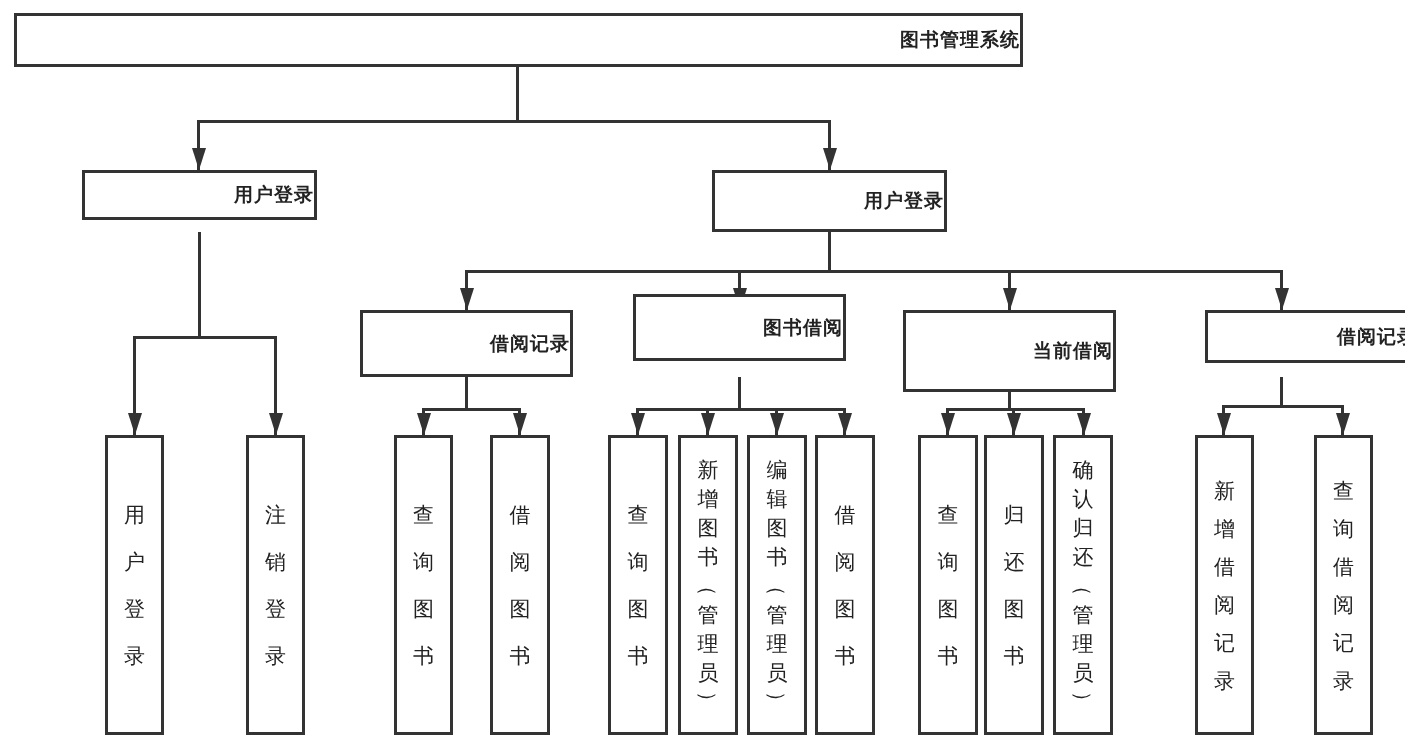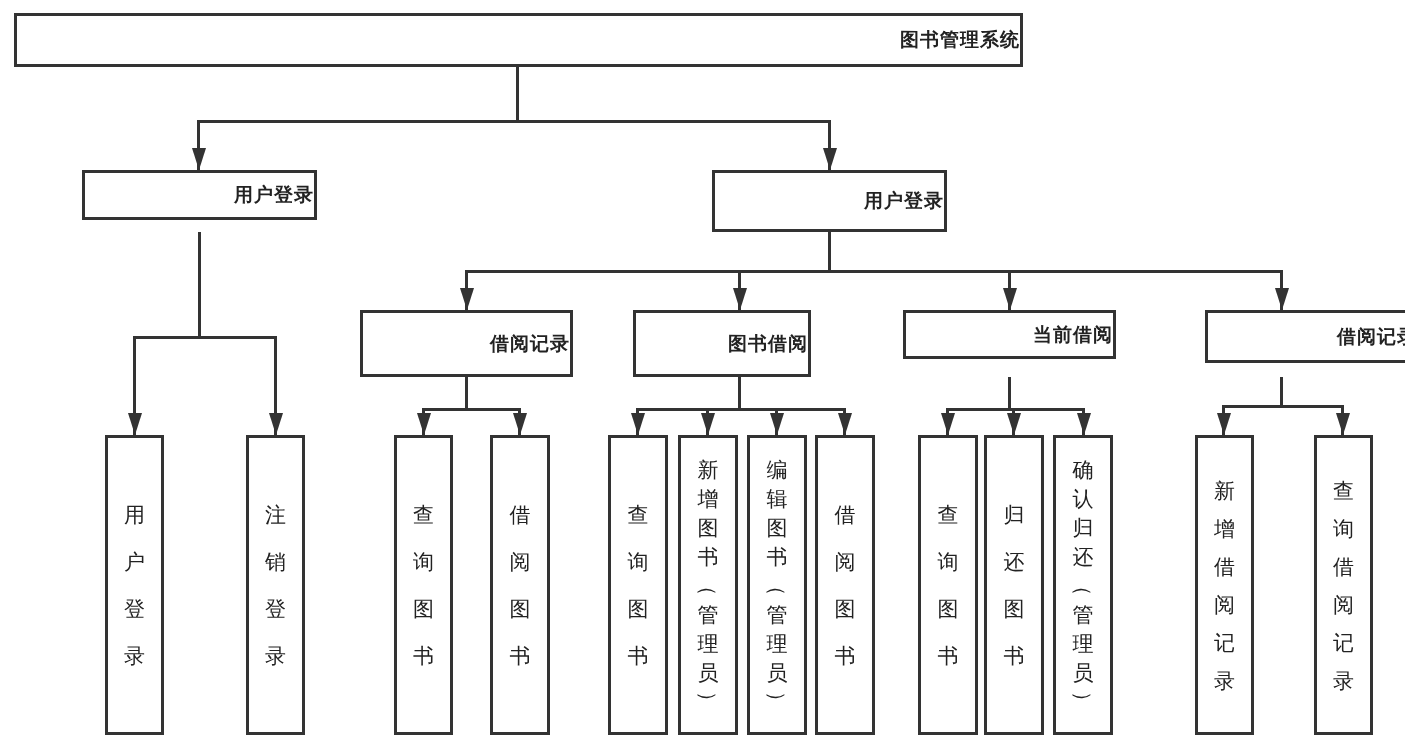--- a/index.html
+++ b/index.html
@@ -99,24 +99,24 @@
   <div class="vline" style="left:828px;top:232px;height:38px"></div>
   <div class="hline" style="left:465px;top:270px;width:816px"></div>
   <div class="arrow" style="left:465px;top:270px;height:40px"></div>
   <div class="arrow" style="left:738px;top:270px;height:40px"></div>
   <div class="arrow" style="left:1008px;top:270px;height:40px"></div>
   <div class="arrow" style="left:1280px;top:270px;height:40px"></div>
 
   <div class="node" style="left:360px;top:310px;width:213px;height:67px">
     <span>借阅记录</span>
   </div>
-  <div class="node" style="left:633px;top:310px;width:178px;height:67px">
+  <div class="node" style="left:633px;top:294px;width:213px;height:67px">
     <span>图书借阅</span>
   </div>
-  <div class="node" style="left:903px;top:310px;width:213px;height:49px">
+  <div class="node" style="left:903px;top:310px;width:213px;height:82px">
     <span>当前借阅</span>
   </div>
   <div class="node" style="left:1205px;top:310px;width:215px;height:53px">
     <span>借阅记录</span>
   </div>
 
   <div class="vline" style="left:465px;top:377px;height:31px"></div>
   <div class="hline" style="left:422px;top:408px;width:99px"></div>
   <div class="arrow" style="left:422px;top:408px;height:27px"></div>
   <div class="arrow" style="left:518px;top:408px;height:27px"></div>

